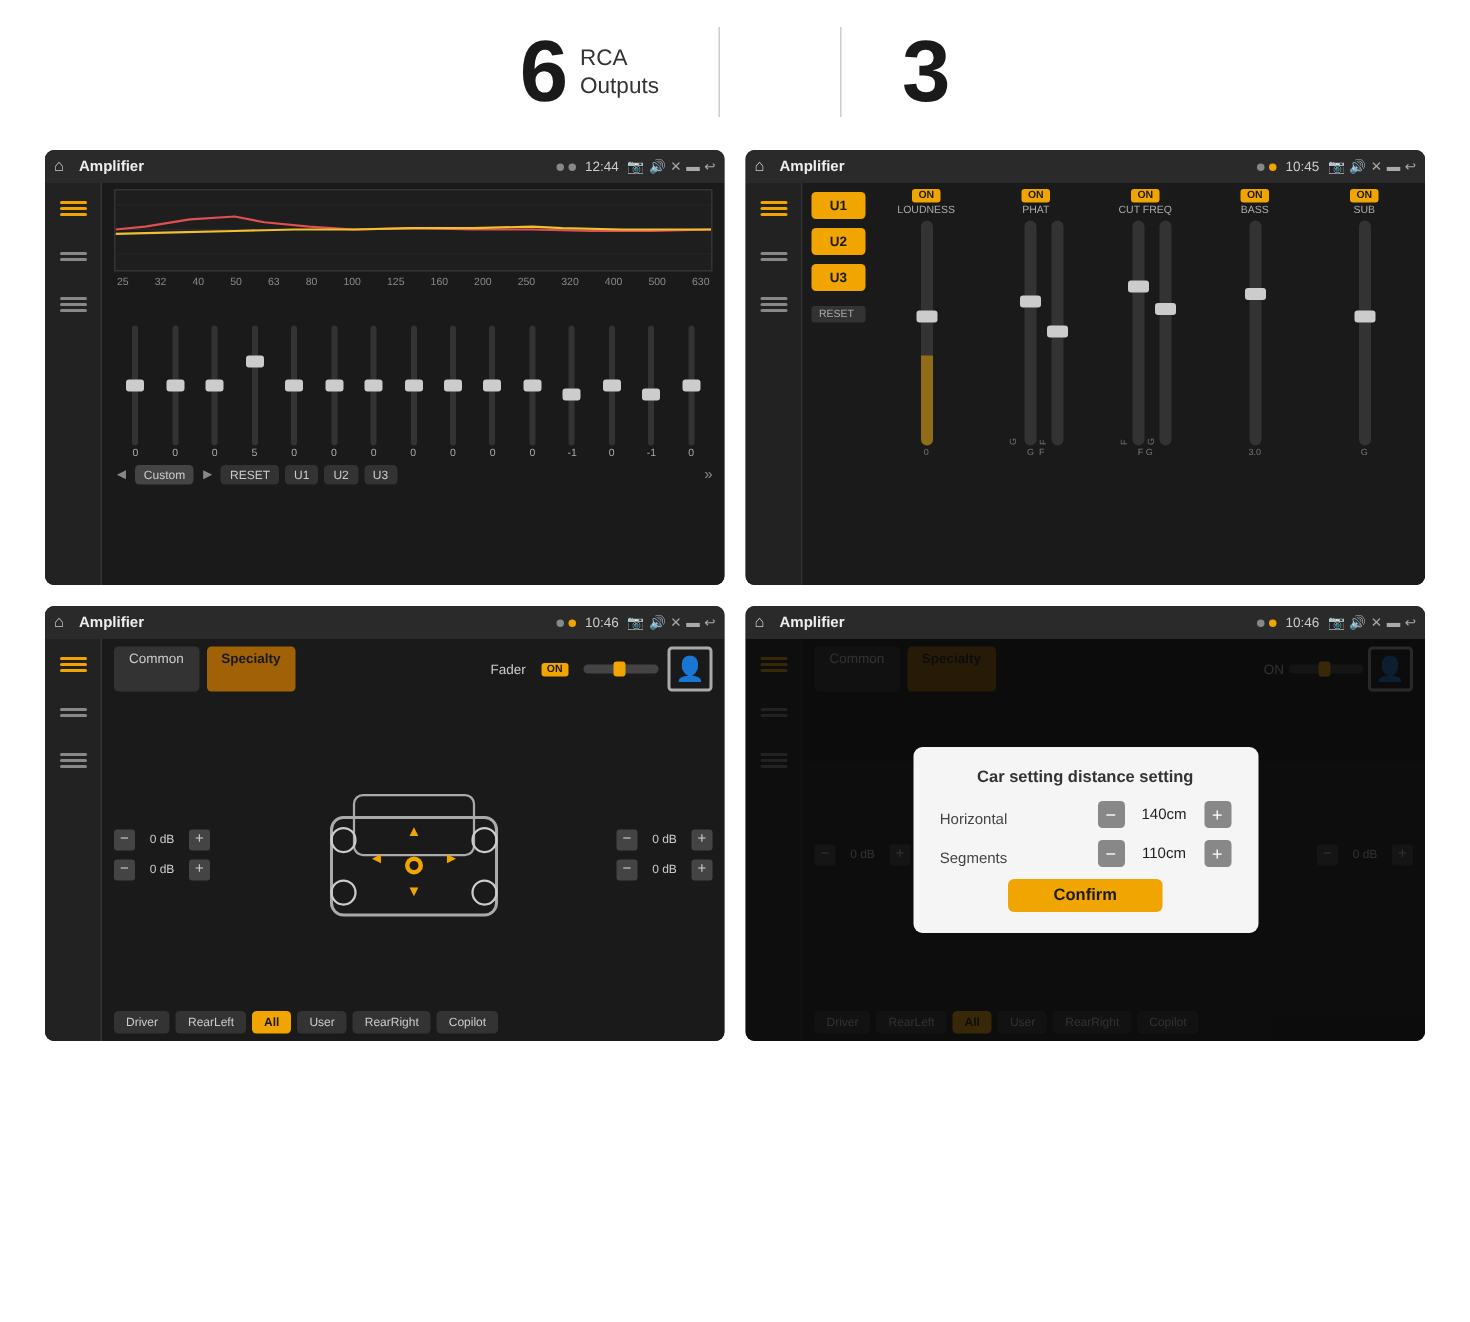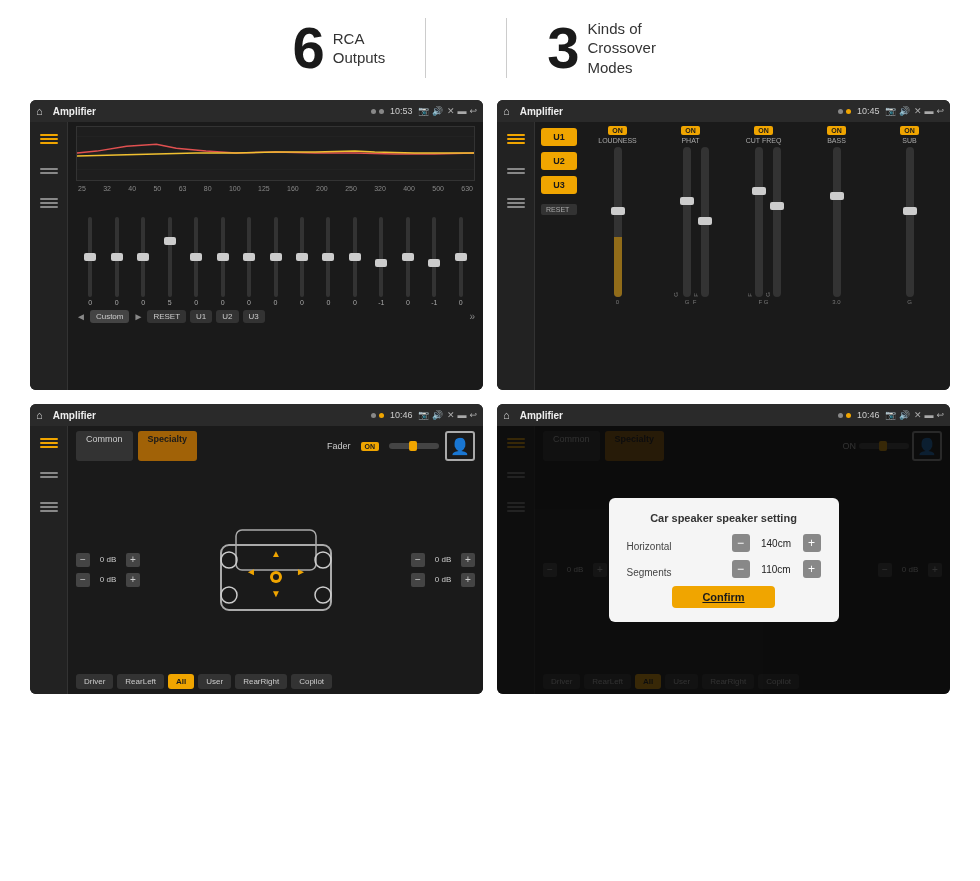--- a/index.html
+++ b/index.html
@@ -464,21 +464,20 @@
       background: #f0a500;
       color: #1a1a1a;
       font-size: 11px;
       font-weight: bold;
       padding: 5px 30px;
       border-radius: 4px;
       text-align: right;
       margin: 6px auto 0;
       display: block;
       width: fit-content;
-      text-decoration: underline;
     }
 
     
     .eq-svg {
       width: 100%; height: 100%;
     }
   </style>
 </head>
 <body>
 
@@ -489,35 +488,34 @@
     <div class="stat-item">
       <span class="stat-number">6</span>
       <span class="stat-label">RCA<br>Outputs</span>
     </div>
     <div class="stat-divider"></div>
     <div class="stat-item">
     </div>
     <div class="stat-divider"></div>
     <div class="stat-item">
       <span class="stat-number">3</span>
-      <span class="stat-label">Kinds of<br>Crossover Modes</span>
     </div>
   </div>
 
   <div class="screenshots-grid">
 
     <div class="screen-card">
       <div class="status-bar">
         <span class="status-home">⌂</span>
         <span class="status-title">Amplifier</span>
         <div class="status-dots">
           <div class="status-dot"></div>
           <div class="status-dot"></div>
         </div>
-        <span class="status-time">10:53</span>
+        <span class="status-time">12:44</span>
         <div class="status-icons">
           <span class="status-icon-item">📷</span>
           <span class="status-icon-item">🔊</span>
           <span class="status-icon-item">✕</span>
           <span class="status-icon-item">▬</span>
           <span class="status-icon-item">↩</span>
         </div>
       </div>
       <div class="screen-body">
         <div class="left-sidebar">
@@ -992,21 +990,21 @@
             <div class="bl-btn active">All</div>
             <div class="bl-btn">User</div>
             <div class="bl-btn">RearRight</div>
             <div class="bl-btn">Copilot</div>
           </div>
         </div>
       </div>
 
       <div class="dialog-overlay">
         <div class="dialog-box">
-          <div class="dialog-title">Car speaker speaker setting</div>
+          <div class="dialog-title">Car setting distance setting</div>
           <div class="dialog-row">
             <span class="dialog-label">Horizontal</span>
             <div class="dialog-control">
               <div class="dialog-minus">−</div>
               <span class="dialog-val">140cm</span>
               <div class="dialog-plus">+</div>
             </div>
           </div>
           <div class="dialog-row">
             <span class="dialog-label">Segments</span>

